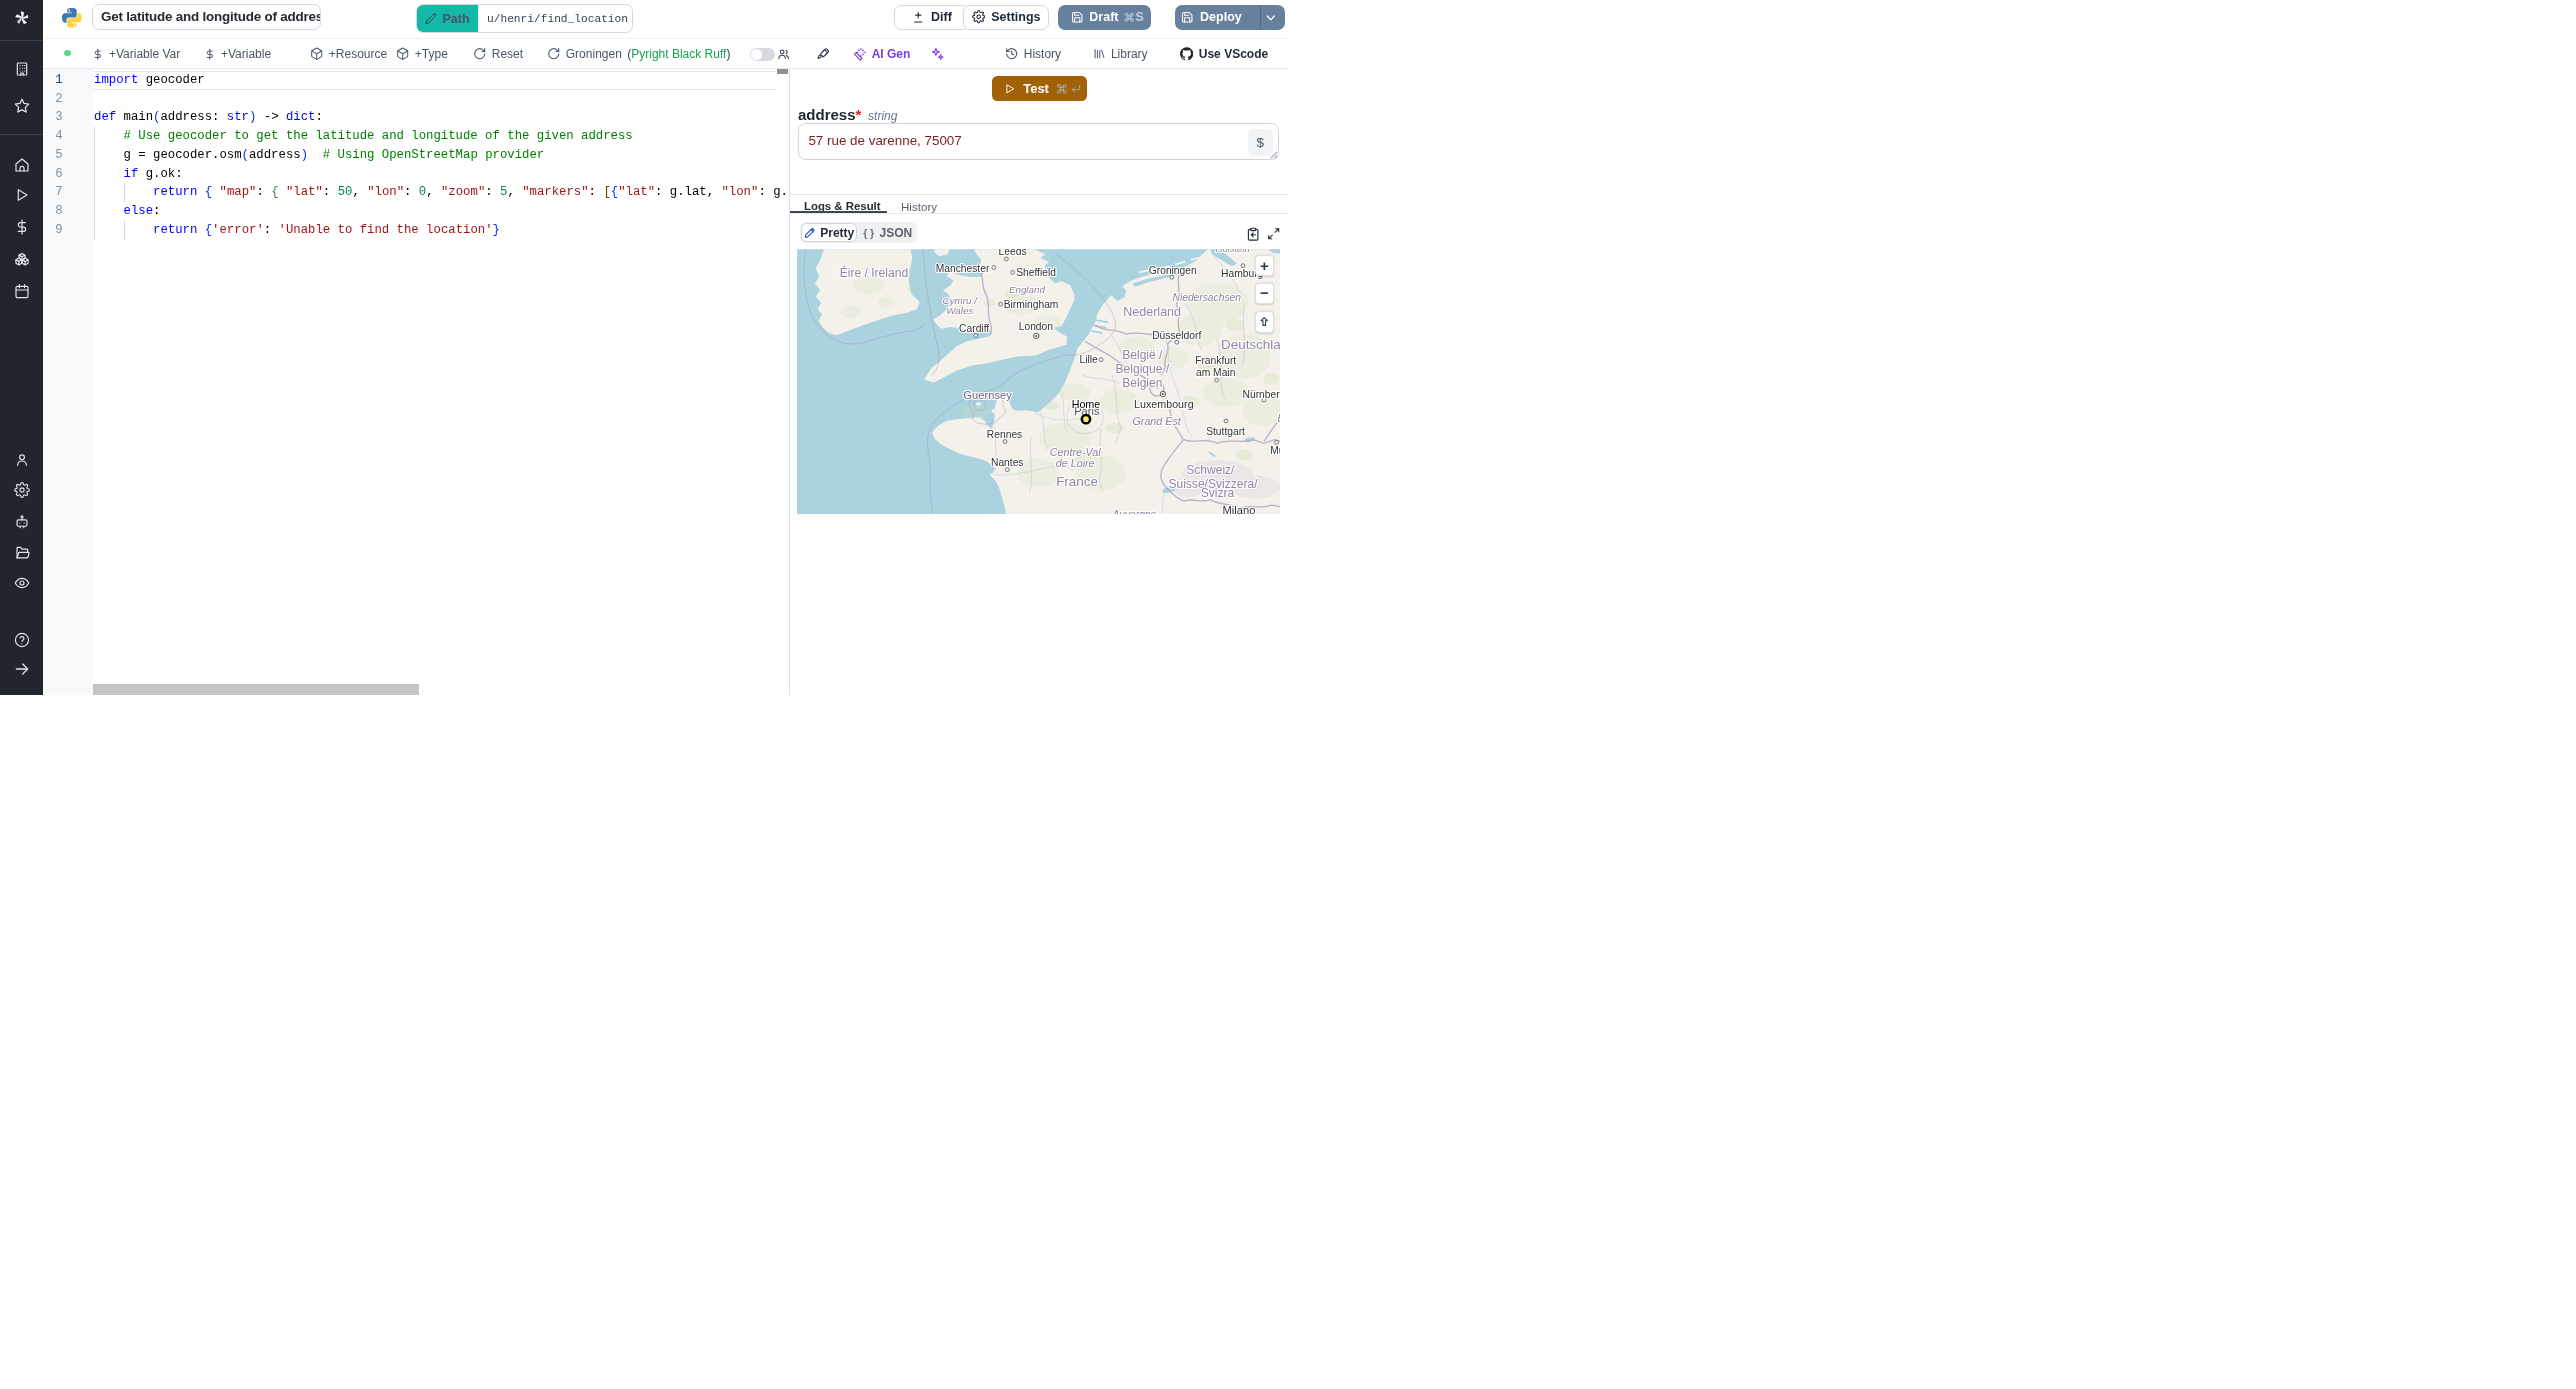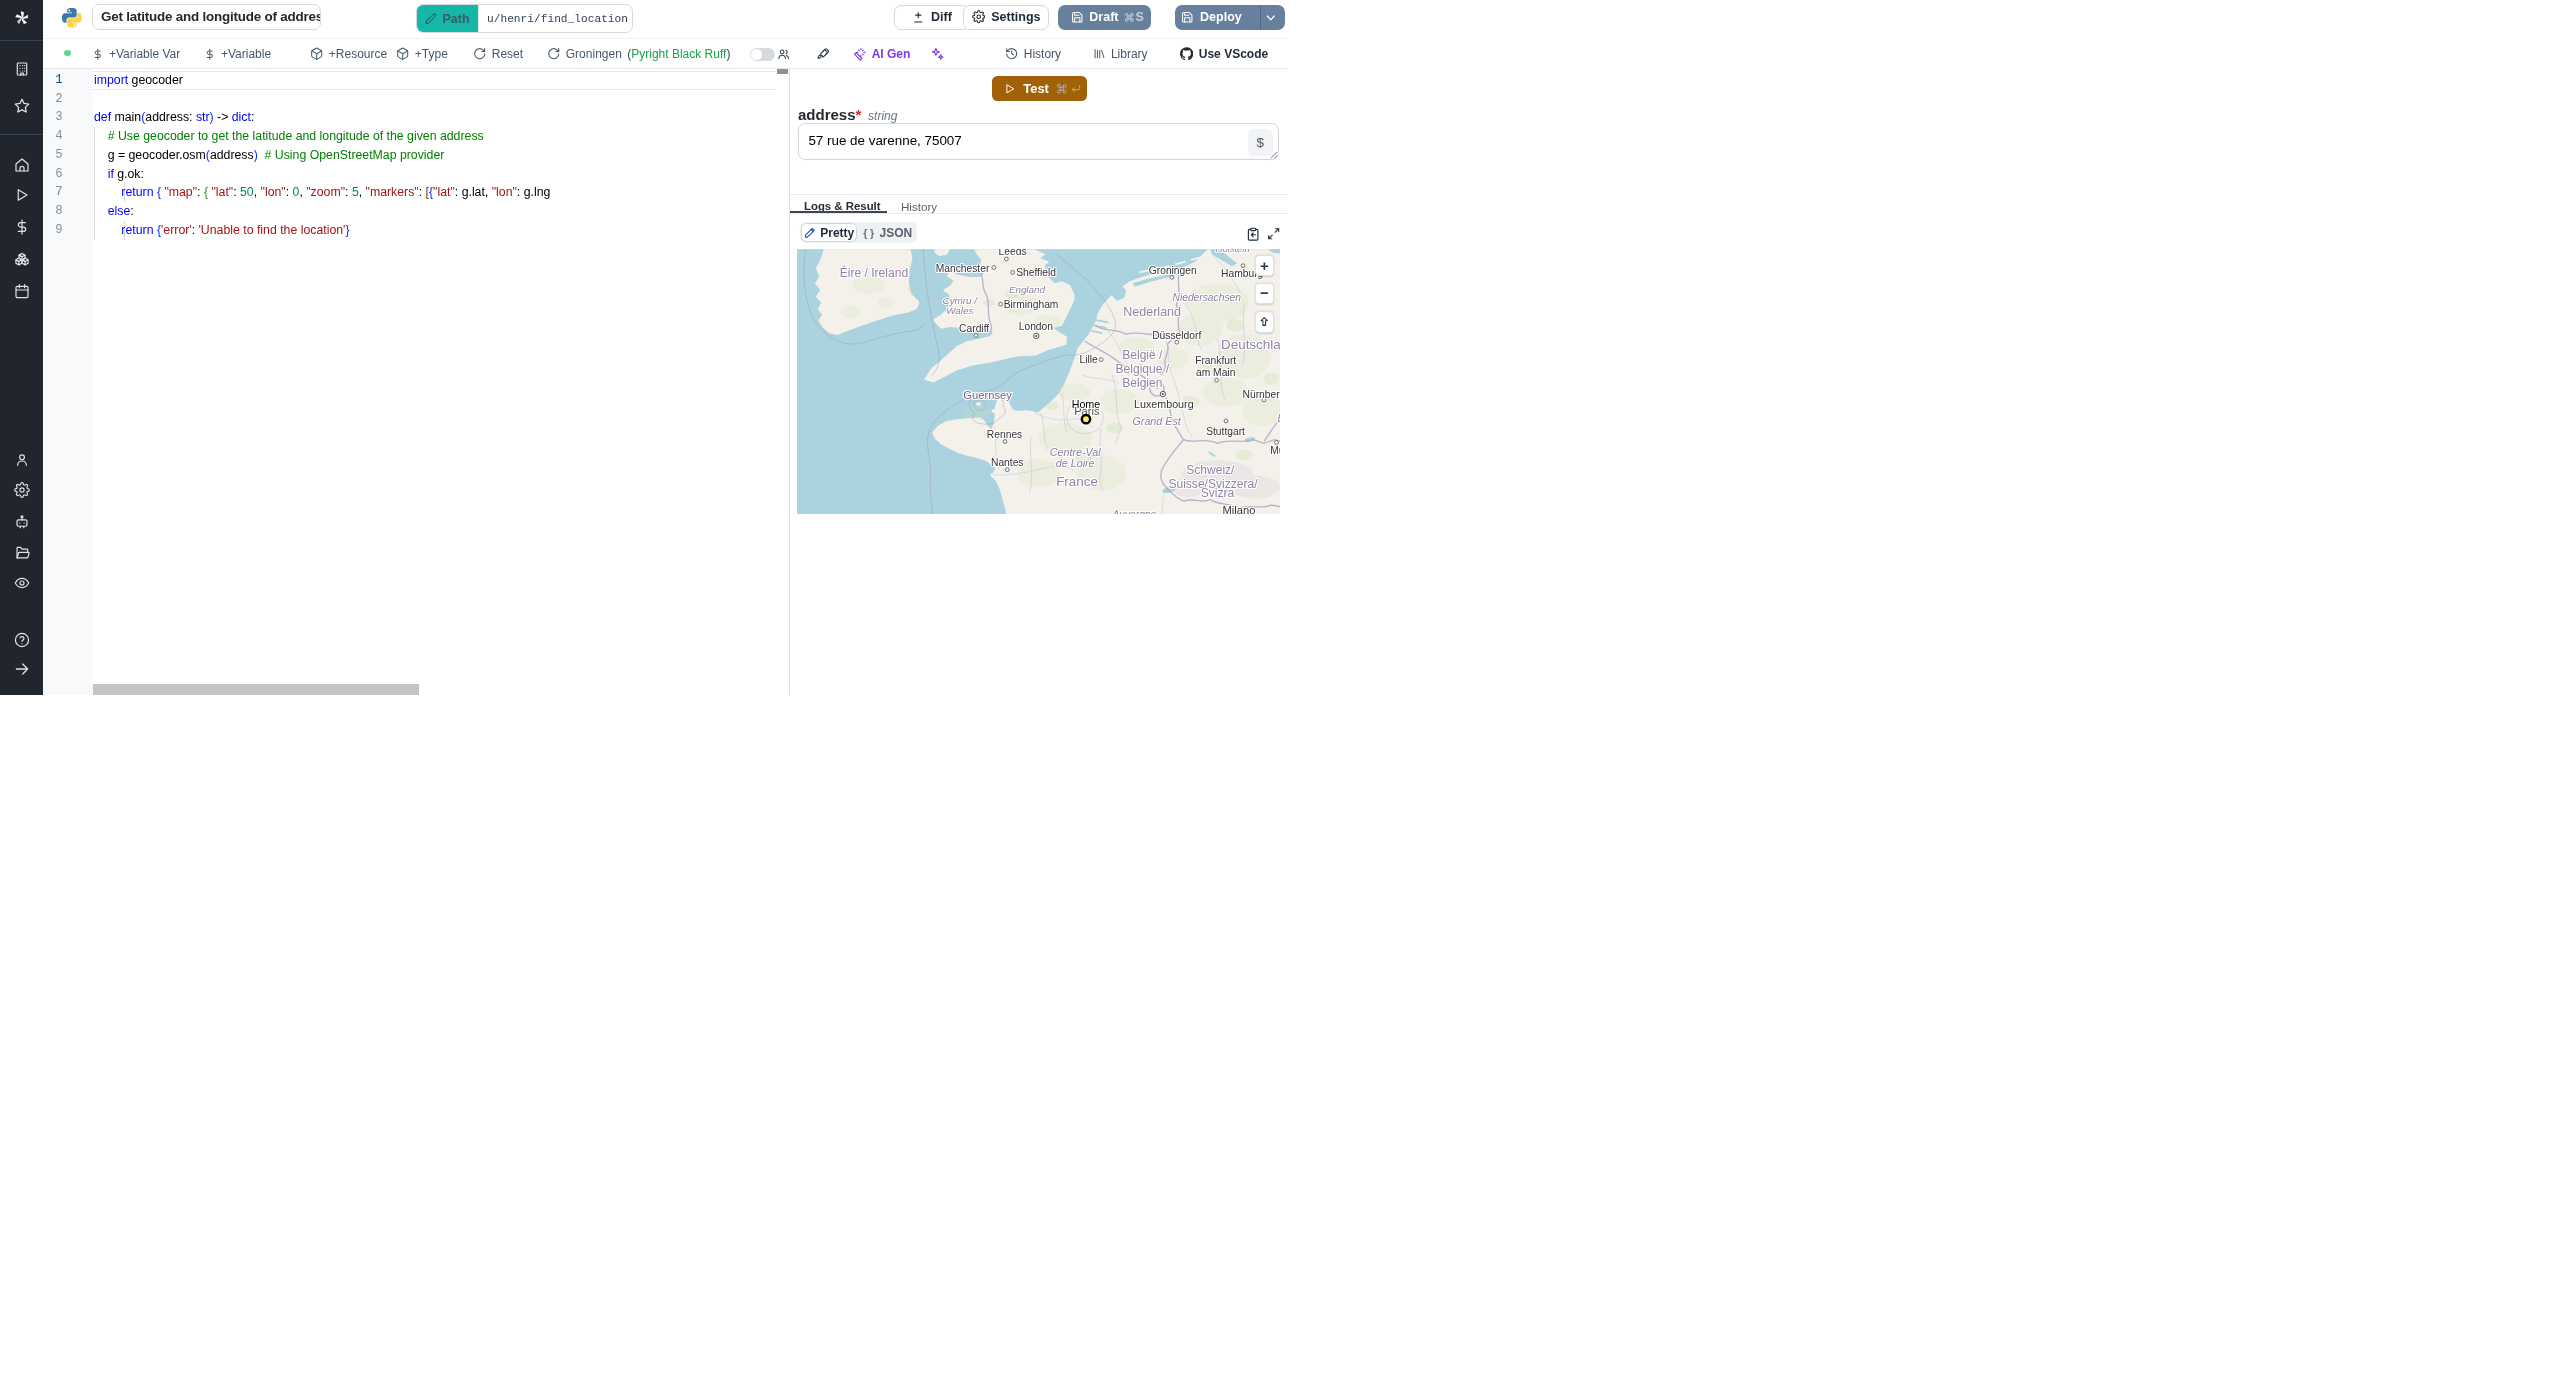--- a/index.html
+++ b/index.html
@@ -23,21 +23,21 @@
 .topbtn { position:absolute; top:4.5px; height:25px; border:0.9px solid #d3d8dd; border-radius:7.2px; background:#fff;
   display:flex; align-items:center; justify-content:center; gap:6.3px; font-size:12.5px; font-weight:600; color:#1f2937; }
 .bluebtn { position:absolute; top:4.5px; height:25px; border-radius:7.2px; background:#66809e; color:#fff;
   display:flex; align-items:center; font-size:12.5px; font-weight:600; }
 
 #toolbar { position:absolute; left:43px; top:39px; width:1245px; height:30px; background:#fff; border-bottom:0.9px solid #e6e8eb; }
 .titem { position:absolute; top:0; height:30px; display:flex; align-items:center; gap:5.4px; font-size:12px; font-weight:500; color:#475569; white-space:nowrap; }
 
 #editor { position:absolute; left:43px; top:69px; width:746px; height:626px; background:#fff; overflow:hidden; }
 .lnum { position:absolute; left:0; width:19.7px; text-align:right; font-family:"Liberation Mono",monospace; font-size:12.3px; line-height:19px; color:#889096; }
-.cline { position:absolute; left:51px; right:0.9px; white-space:pre; font-family:Liberation Sans, sans-serif; font-size:12.3px; line-height:19px; color:#000; overflow:hidden; }
+.cline { position:absolute; left:51px; right:0.9px; white-space:pre; font-family:Liberation Mono, monospace; font-size:12.3px; line-height:19px; color:#000; overflow:hidden; }
 .kw { color:#0000ff; } .str { color:#a31515; } .com { color:#008000; } .num { color:#098658; }
 .b1 { color:#0431fa; } .b2 { color:#319331; } .b3 { color:#7b3814; }
 
 #divider { position:absolute; left:789px; top:69px; width:0.9px; height:626px; background:#dde1e6; }
 #panel { position:absolute; left:790px; top:69px; width:498px; height:626px; background:#fff; }
 </style>
 </head>
 <body>
 <div id="app">
   <div id="sidebar">
@@ -293,21 +293,21 @@
             <path d="M15 6v12a3 3 0 1 0 3-3H6a3 3 0 1 0 3 3V6a3 3 0 1 0-3 3h12a3 3 0 1 0-3-3"></path>
           </svg>
         <svg style="margin-left:1.8px" width="11.6" height="11.6" viewBox="0 0 24 24" fill="none" stroke="#a8b0ba" stroke-width="2" stroke-linecap="round" stroke-linejoin="round">
             <path d="M20 5v6a3 3 0 0 1-3 3H5"></path>
             <path d="M9 10l-4 4 4 4"></path>
           </svg>
       </span>
     </div>
     <div class="abs" style="left:8px; top:37px; font-size:15px; font-weight:700; color:#24292f">address<span style="color:#dc2626">*</span><span style="font-size:12px; font-weight:400; font-style:italic; color:#64748b">&nbsp;&nbsp;string</span></div>
     <div class="abs" style="left:7.6px; top:54px; width:481px; height:37px; border:0.9px solid #d1d5db; border-radius:7.2px">
-      <div class="abs" style="left:9.8px; top:9px; font-size:13.4px; color:#000000">57 rue de varenne, 75007</div>
+      <div class="abs" style="left:9.8px; top:9px; font-size:13.4px; color:#7f1d1d">57 rue de varenne, 75007</div>
       <div class="abs" style="right:4.5px; top:4.5px; width:25.5px; height:27px; background:#f1f3f5; border-radius:5.4px; text-align:center; line-height:27px; font-size:13.4px; color:#4b5563">$</div>
       <svg class="abs" style="right:0px; bottom:0px" width="9" height="9" viewBox="0 0 10 10">
           <path d="M9 2L2 9M9 6L6 9" stroke="#9aa2ac" stroke-width="1.2" fill="none"></path>
         </svg>
     </div>
     <div class="abs" style="left:0; top:125px; width:498px; height:0.9px; background:#e7e9ec"></div>
     <div class="abs" style="left:14px; top:131px; font-size:11.4px; font-weight:700; color:#282c34">Logs &amp; Result</div>
     <div class="abs" style="left:111px; top:131px; font-size:11.6px; color:#596270">History</div>
     <div class="abs" style="left:0; top:144px; width:498px; height:0.9px; background:#e7e9ec"></div>
     <div class="abs" style="left:0; top:142px; width:97px; height:2.2px; background:#3c4654"></div>

